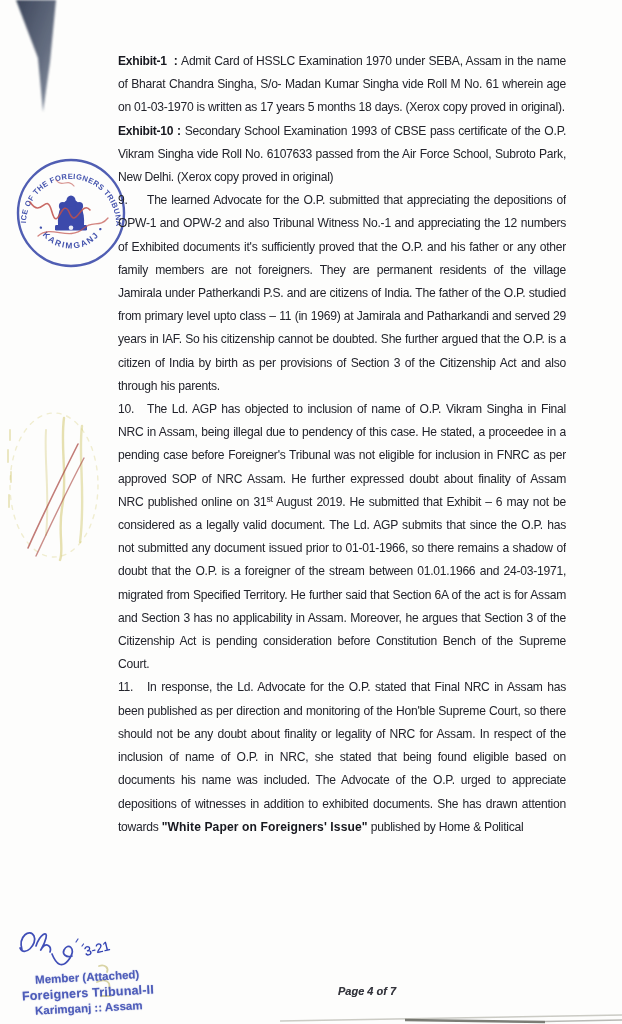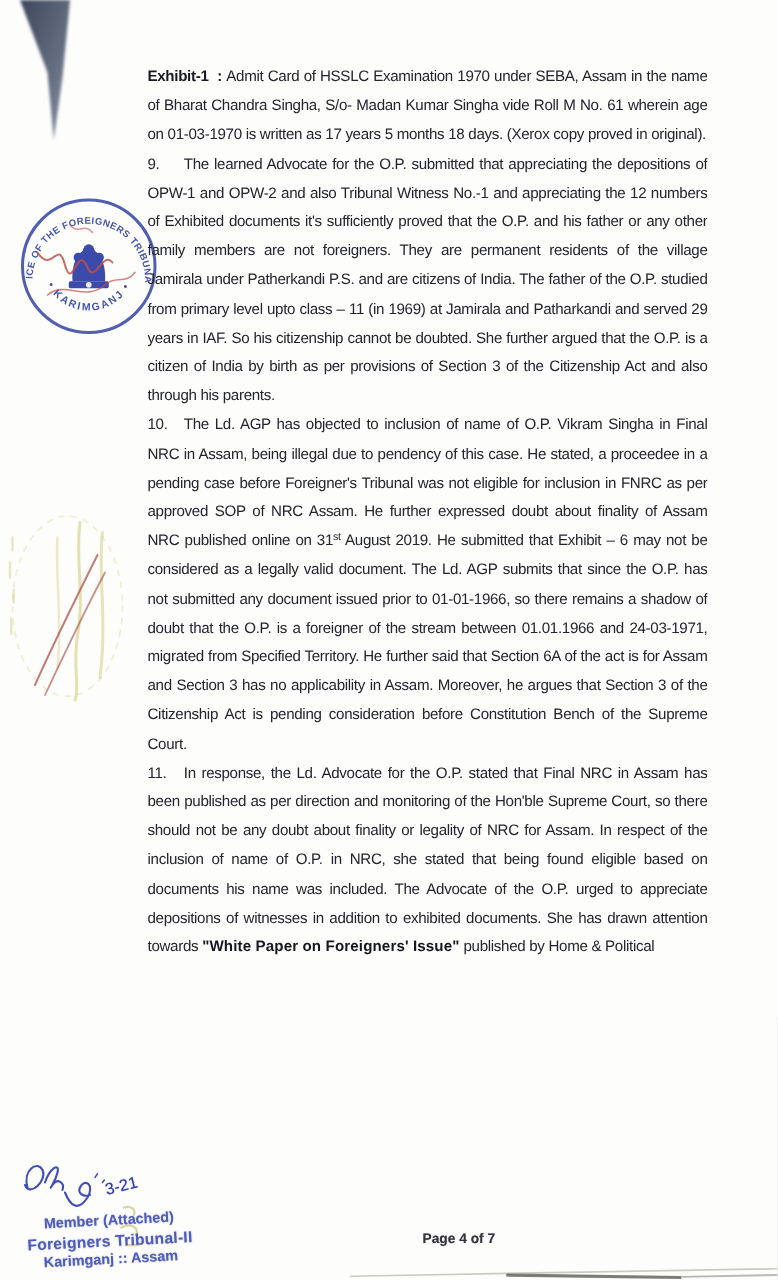--- a/index.html
+++ b/index.html
@@ -23,20 +23,21 @@
   .doc-text p.spaced{margin-top:6px;}
   .xlabel{font-weight:700;color:#17181f;white-space:pre;}
   .num{display:inline-block;width:29px;font-weight:400;}
   .boldseg{font-weight:700;color:#17181f;letter-spacing:0.1px;}
   sup{font-size:8.5px;line-height:0;vertical-align:4px;}
   
   .page-number{
     position:absolute;left:338px;top:985px;
     font-size:11px;font-weight:700;color:#33343c;
     text-shadow:0 0 .6px rgba(51,52,60,.5);
+    font-style:italic;
   }
   .member-stamp{
     position:absolute;left:2px;top:970px;width:172px;
     transform:rotate(-3deg);
     color:#4050b4;text-align:center;opacity:.92;
     text-shadow:0 0 1.2px rgba(64,80,180,.55);
   }
   .member-stamp .s1{font-size:11.5px;font-weight:700;line-height:15px;}
   .member-stamp .s2{font-size:12.5px;font-weight:700;line-height:16px;letter-spacing:.2px;}
   .member-stamp .s3{font-size:11.5px;font-weight:700;line-height:15px;}
@@ -104,20 +105,21 @@
       <path d="M 26,148 C 42,112 58,80 76,44" stroke="#a8453e" stroke-width="1.6" opacity="0.7"></path>
       <path d="M 34,156 C 50,122 64,92 82,58" stroke="#a8453e" stroke-width="1.4" opacity="0.6"></path>
     </g>
   </svg>
 
   <div class="doc-text">
 
 
     <p><span class="xlabel">Exhibit-1  : </span><span>Admit Card of HSSLC Examination 1970 under SEBA, Assam in the name of Bharat Chandra Singha, S/o- Madan Kumar Singha vide Roll M No. 61 wherein age on 01-03-1970 is written as 17 years 5 months 18 days. (Xerox copy proved in original).</span></p>
 
+    <p><span class="xlabel">Exhibit-10 : </span><span>Secondary School Examination 1993 of CBSE pass certificate of the O.P. Vikram Singha vide Roll No. 6107633 passed from the Air Force School, Subroto Park, New Delhi. (Xerox copy proved in original)</span></p>
 
 
     <p><span class="num">9.</span><span>The learned Advocate for the O.P. submitted that appreciating the depositions of OPW-1 and OPW-2 and also Tribunal Witness No.-1 and appreciating the 12 numbers of Exhibited documents it's sufficiently proved that the O.P. and his father or any other family members are not foreigners. They are permanent residents of the village Jamirala under Patherkandi P.S. and are citizens of India. The father of the O.P. studied from primary level upto class – 11 (in 1969) at Jamirala and Patharkandi and served 29 years in IAF. So his citizenship cannot be doubted. She further argued that the O.P. is a citizen of India by birth as per provisions of Section 3 of the Citizenship Act and also through his parents.</span></p>
 
     <p><span class="num">10.</span><span>The Ld. AGP has objected to inclusion of name of O.P. Vikram Singha in Final NRC in Assam, being illegal due to pendency of this case. He stated, a proceedee in a pending case before Foreigner's Tribunal was not eligible for inclusion in FNRC as per approved SOP of NRC Assam. He further expressed doubt about finality of Assam NRC published online on 31</span><sup>st</sup><span> August 2019. He submitted that Exhibit – 6 may not be considered as a legally valid document. The Ld. AGP submits that since the O.P. has not submitted any document issued prior to 01-01-1966, so there remains a shadow of doubt that the O.P. is a foreigner of the stream between 01.01.1966 and 24-03-1971, migrated from Specified Territory. He further said that Section 6A of the act is for Assam and Section 3 has no applicability in Assam. Moreover, he argues that Section 3 of the Citizenship Act is pending consideration before Constitution Bench of the Supreme Court.</span></p>
 
     <p><span class="num">11.</span><span>In response, the Ld. Advocate for the O.P. stated that Final NRC in Assam has been published as per direction and monitoring of the Hon'ble Supreme Court, so there should not be any doubt about finality or legality of NRC for Assam. In respect of the inclusion of name of O.P. in NRC, she stated that being found eligible based on documents his name was included. The Advocate of the O.P. urged to appreciate depositions of witnesses in addition to exhibited documents. She has drawn attention towards </span><span class="boldseg">"White Paper on Foreigners' Issue"</span><span> published by Home &amp; Political</span></p>
 
   </div>
 

